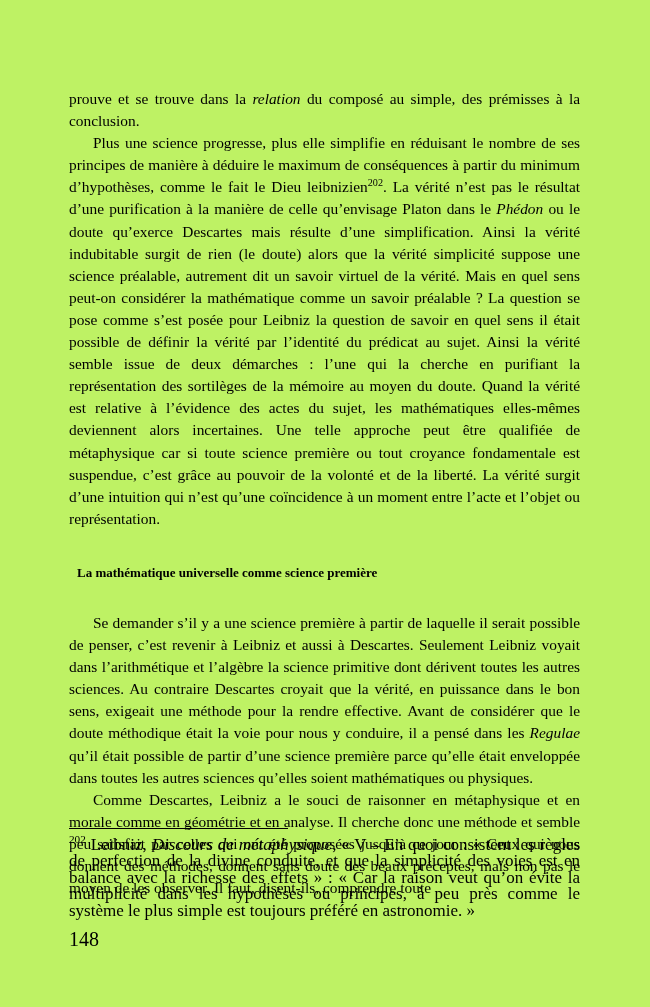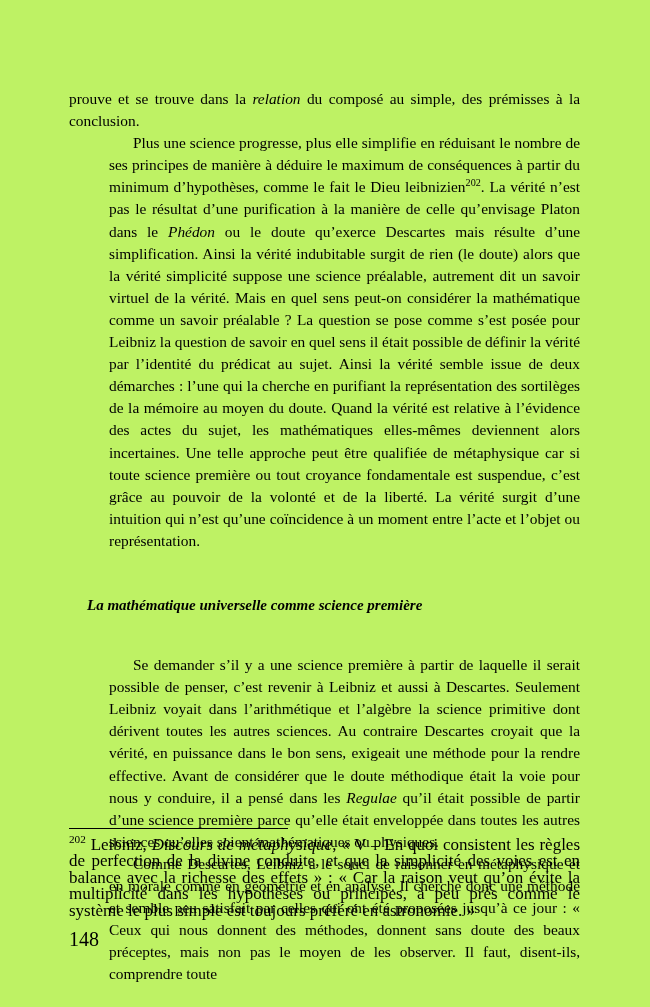--- a/index.html
+++ b/index.html
@@ -31,29 +31,27 @@
     margin: 0;
     font-size: 15.4px;
     line-height: 22.1px;
     text-align: justify;
     text-justify: inter-word;
     hyphens: none;
     -webkit-hyphens: none;
   }
   p.indent {
     text-indent: 24px;
-    margin-left: 40px;
   }
   .section-heading {
-    margin: 18px;
-    font-size: 15px;
+    margin: 8px;
+    font-size: 13px;
     line-height: 22.1px;
     font-weight: bold;
     text-align: left;
-    font-style: italic;
   }
   .spacer-before-heading { height: 24px; }
   .spacer-after-heading  { height: 20px; }
   i { font-style: italic; }
   sup.fn-marker {
     font-size: 0.66em;
     vertical-align: super;
     line-height: 0;
   }
   .footnote-area {

